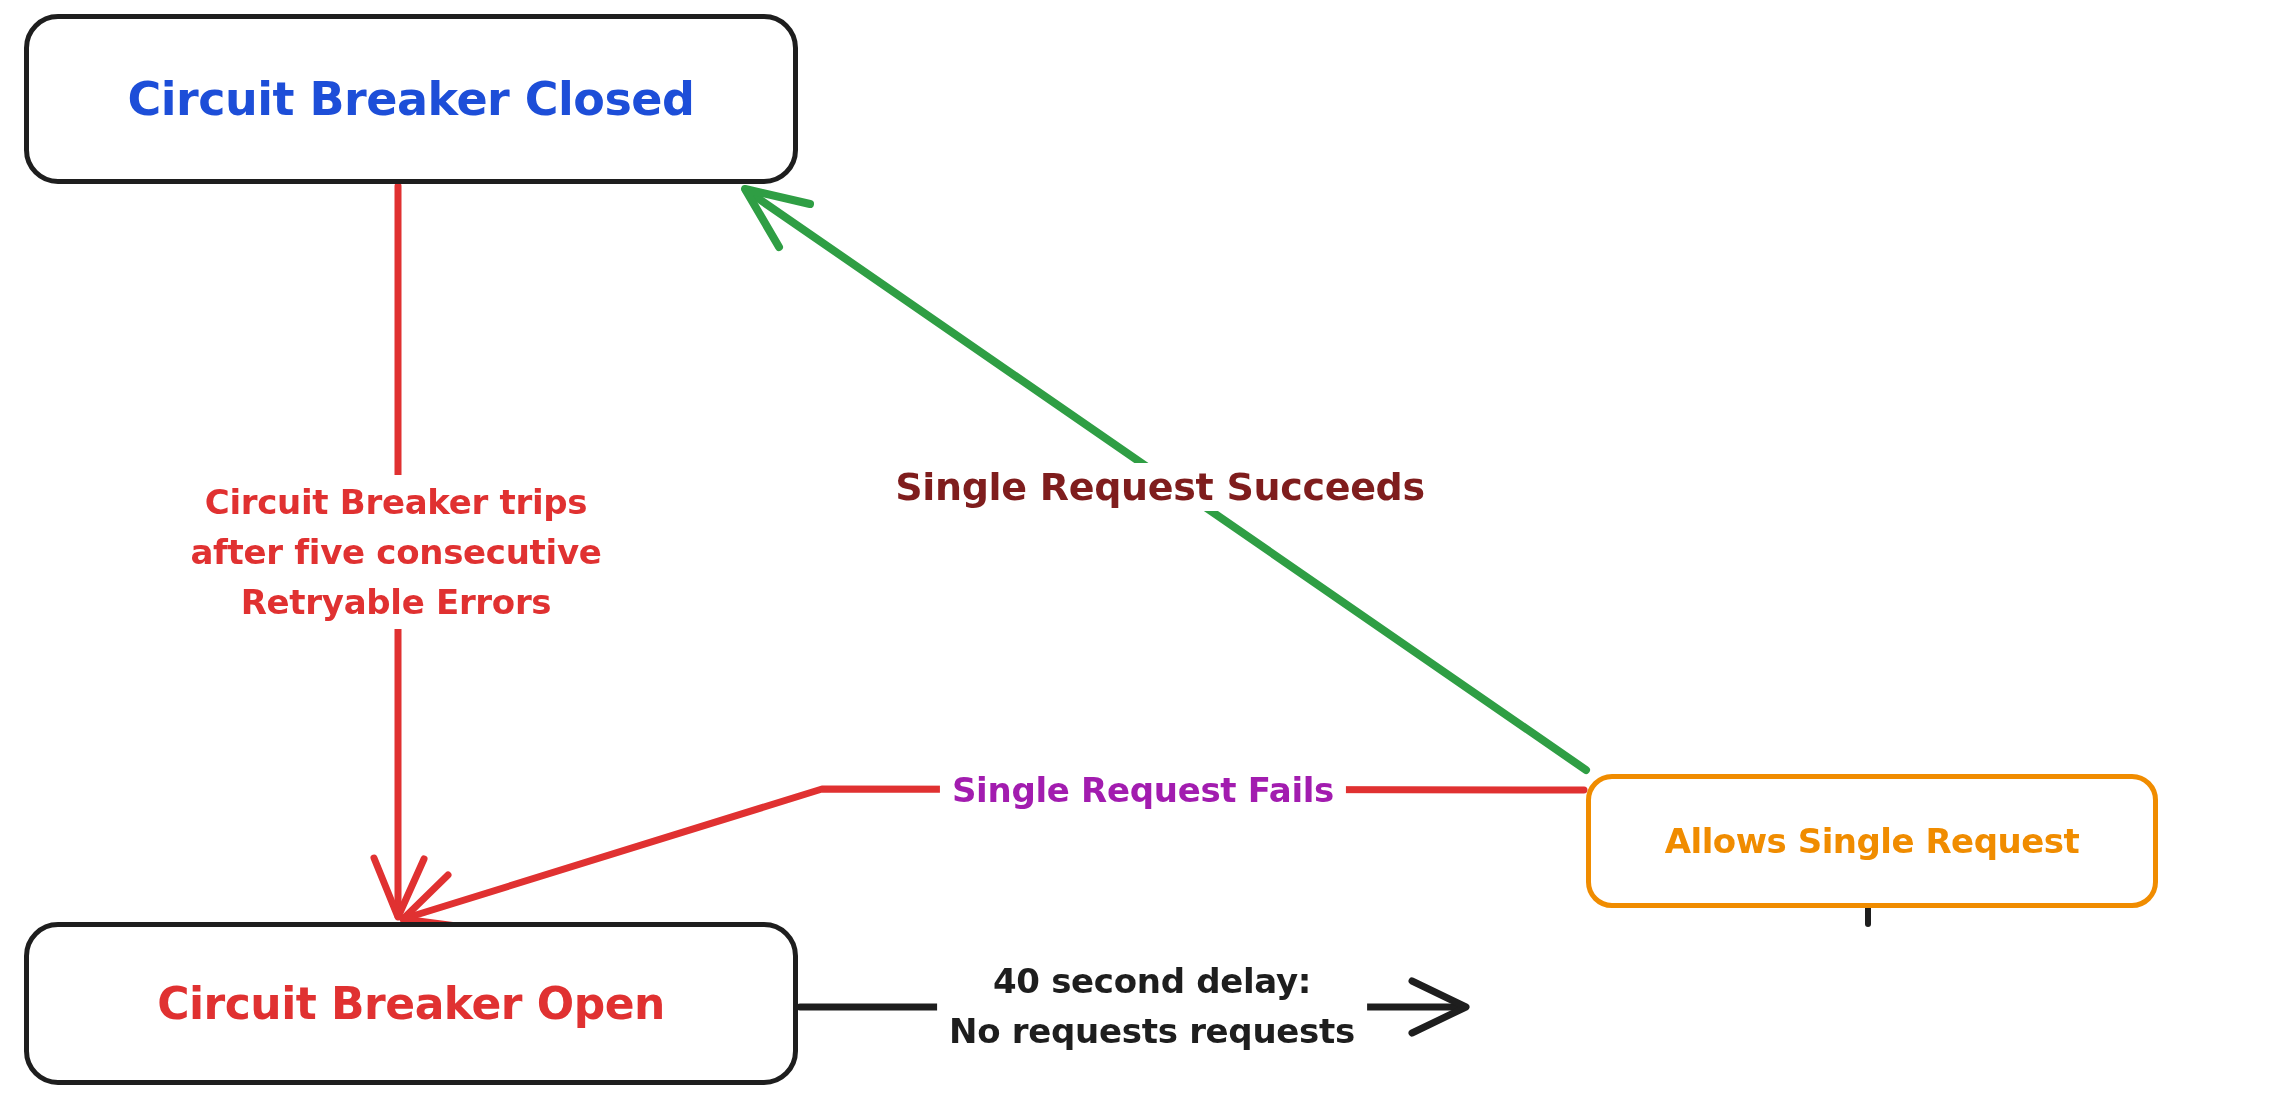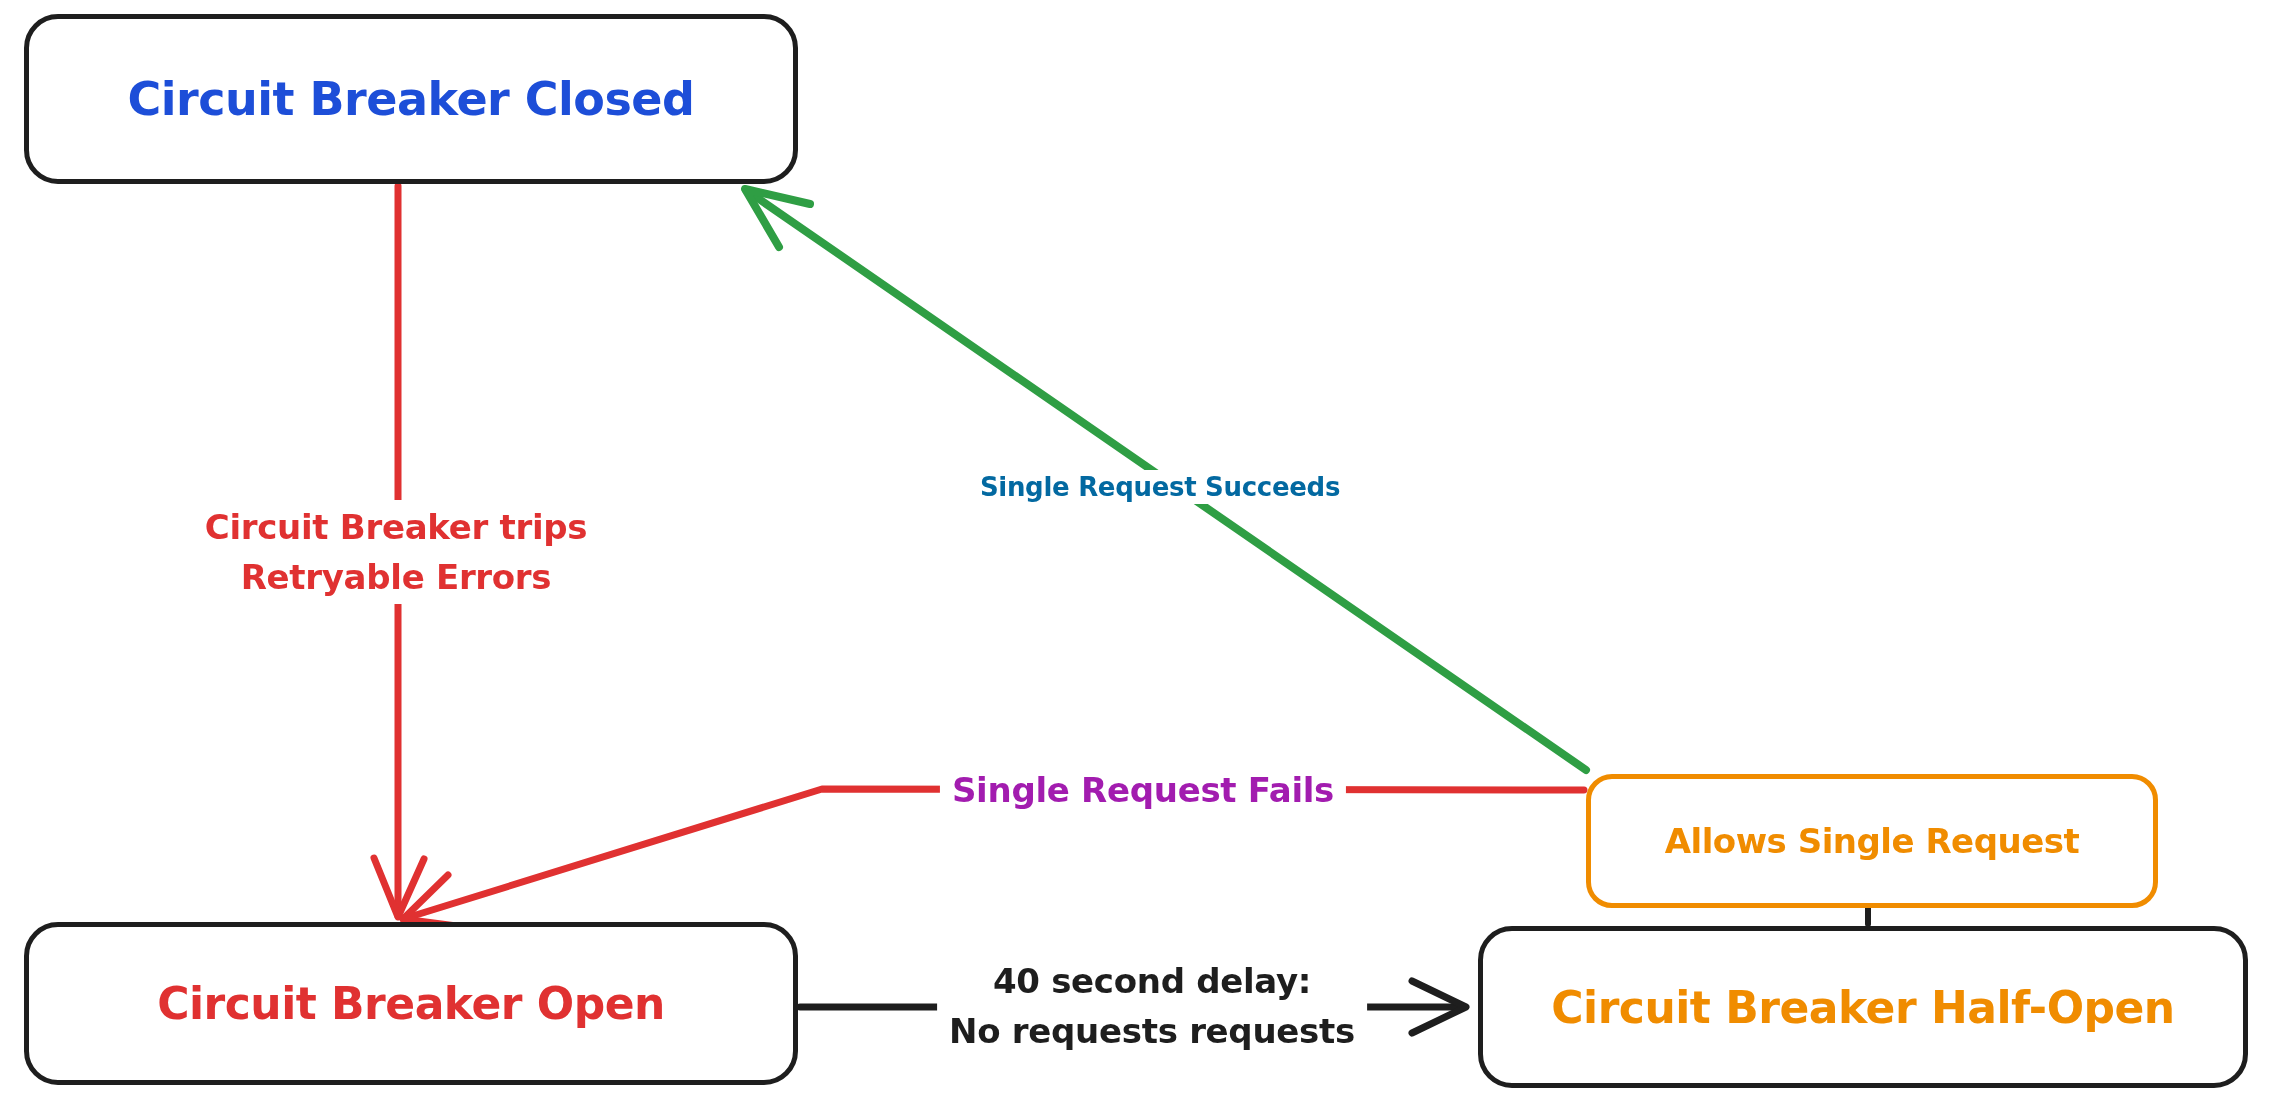--- a/index.html
+++ b/index.html
@@ -48,21 +48,21 @@
     z-index: 2;
     background: #ffffff;
     text-align: center;
     font-weight: 600;
     letter-spacing: -0.3px;
     white-space: nowrap;
     transform: translate(-50%, -50%);
     padding: 2px 12px;
   }
   #label-trip     { left: 396px;  top: 552px;  color: #e03131; font-size: 34px; line-height: 50px; }
-  #label-succeeds { left: 1160px; top: 487px;  color: #0369a1; font-size: 26px; }
+  #label-succeeds { left: 1160px; top: 487px;  color: #7f1d1d; font-size: 38px; }
   #label-fails    { left: 1143px; top: 790px;  color: #a21caf; font-size: 34px; }
   #label-delay    { left: 1152px; top: 1006px; color: #1e1e1e; font-size: 34px; line-height: 50px; }
 </style>
 </head>
 <body>
 
 <div class="canvas">
 
   <svg class="wires" viewBox="0 0 2272 1107" fill="none" stroke-linecap="round" stroke-linejoin="round">
 
@@ -82,30 +82,28 @@
   </svg>
 
   <div class="node" id="node-closed">
     <span class="node-label">Circuit Breaker Closed</span>
   </div>
 
   <div class="node" id="node-open">
     <span class="node-label">Circuit Breaker Open</span>
   </div>
 
-  <div class="node" id="node-half-open">
-    <span class="node-label">Circuit Breaker Half-Open</span>
-  </div>
 
   <div class="node" id="node-allows">
     <span class="node-label">Allows Single Request</span>
   </div>
 
   <div class="edge-label" id="label-trip">
     <div>Circuit Breaker trips</div>
+    <div>after five consecutive</div>
     <div>Retryable Errors</div>
   </div>
 
   <div class="edge-label" id="label-succeeds">Single Request Succeeds</div>
 
   <div class="edge-label" id="label-fails">Single Request Fails</div>
 
   <div class="edge-label" id="label-delay">
     <div>40 second delay:</div>
     <div>No requests requests</div>

